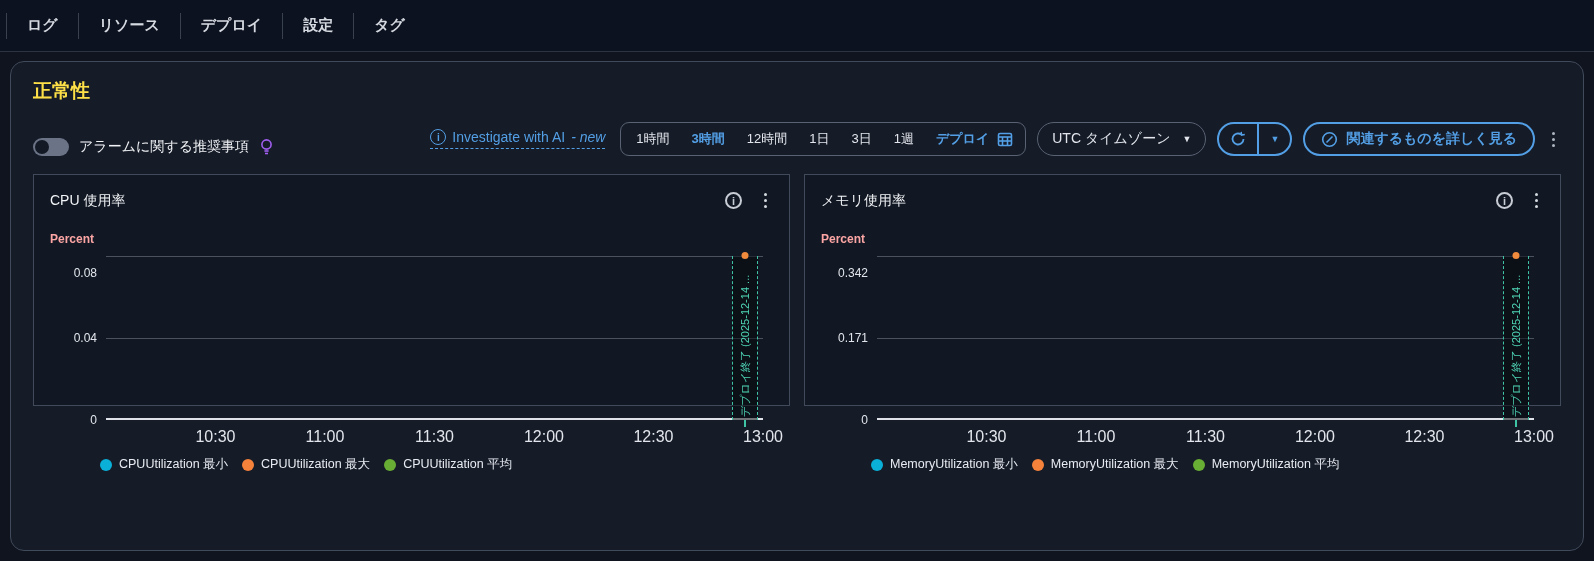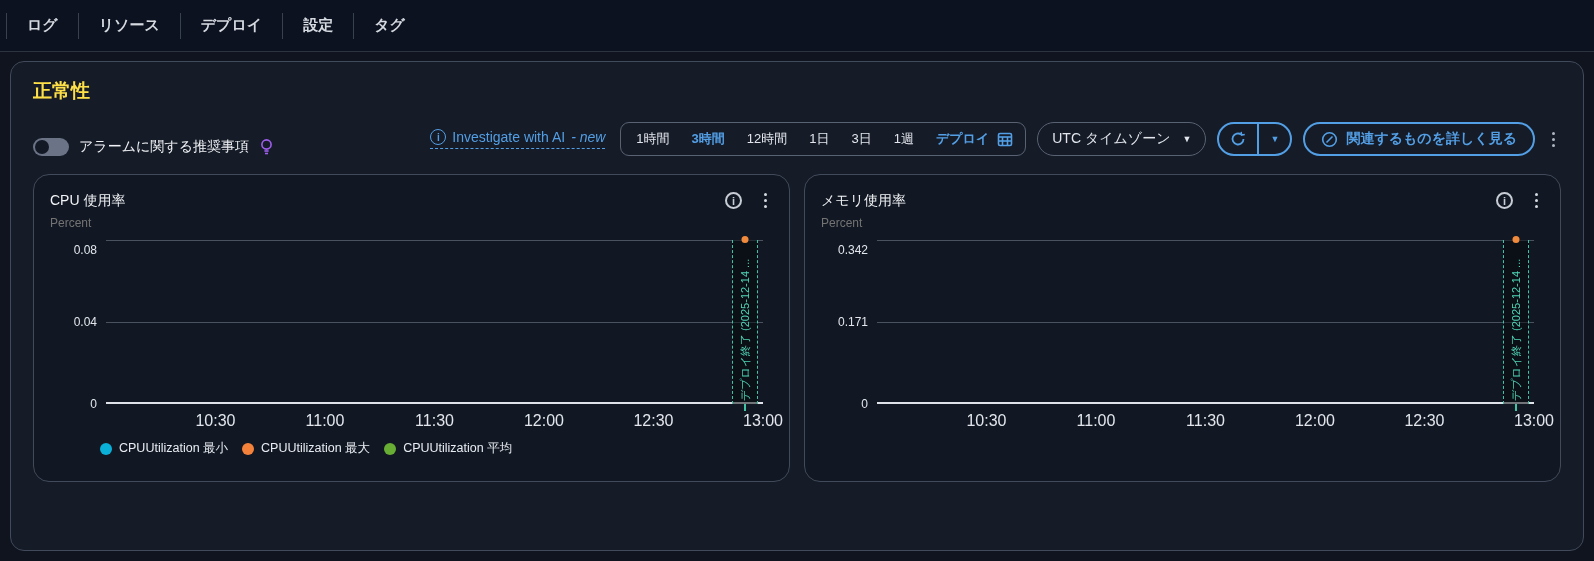--- a/index.html
+++ b/index.html
@@ -85,41 +85,41 @@
   .pill-btn {
     display:flex; align-items:center; gap:8px; height:34px; padding:0 16px;
     border:2px solid #539fe5; border-radius:18px; color:#539fe5;
     font-size:14px; font-weight:bold; background:#151b27; cursor:pointer; white-space:nowrap;
   }
   .kebab { display:flex; flex-direction:column; gap:3px; padding:4px 6px; cursor:pointer; }
   .kebab i { width:3px; height:3px; border-radius:50%; background:#aeb6c2; }
   
   .charts-row { display:flex; gap:14px; margin-top:18px; }
   .card {
-    flex:1 1 0; height:308px; background:#121823;
-    border:1px solid #414a5a; border-radius:16px; padding:14px 16px 10px;
+    flex:1 1 0; height:232px; background:#121823;
+    border:1px solid #414a5a; border-radius:0; padding:14px 16px 10px;
   }
   .card-header { display:flex; justify-content:space-between; align-items:center; }
   .card-title { font-size:14px; color:#f1f3f6; }
   .card-icons { display:flex; align-items:center; gap:16px; }
   .info-icon {
     width:17px; height:17px; border:2px solid #c8cdd5; border-radius:50%;
     display:inline-flex; align-items:center; justify-content:center;
     color:#c8cdd5; font-size:11px; font-weight:bold; cursor:pointer;
   }
   .kebab.light i { background:#d5d9e0; }
-  .unit-label { margin-top:4px; font-size:12px; color:#737373; }
+  .unit-label { margin-top:20px; font-size:12px; color:#fca5a5;font-weight:bold; }
   .plot { position:relative; margin:10px 10px 0 56px; height:164px; }
   .gridline { position:absolute; left:0; right:0; height:1px; background:#4a5260; }
   .gridline.g0 { top:0; }
   .gridline.g1 { top:50%; }
   .axisline { position:absolute; left:0; right:0; bottom:0; height:2px; background:#dfe3e9; }
   .ytick { position:absolute; right:calc(100% + 9px); transform:translateY(-50%);
            font-size:12px; color:#e2e6ec; white-space:nowrap; }
-  .ytick.t0 { top:10px;padding-left:44px; } .ytick.t1 { top:50%; } .ytick.t2 { top:100%; }
+  .ytick.t0 { top:17px;padding-left:44px; } .ytick.t1 { top:50%; } .ytick.t2 { top:100%; }
   .xtick { position:absolute; top:calc(100% + 8px); transform:translateX(-50%);
            font-size:16px; color:#e2e6ec; white-space:nowrap; }
   .xtick.x0 { left:16.66%; } .xtick.x1 { left:33.33%;text-align:center; } .xtick.x2 { left:50%; }
   .xtick.x3 { left:66.66%; } .xtick.x4 { left:83.33%; } .xtick.x5 { left:100%; }
   .band {
     position:absolute; top:0; bottom:0; left:95.3%; width:3.9%;
     border-left:1px dashed #3fc4a6; border-right:1px dashed #3fc4a6;
     background:rgba(3,7,12,0.5); cursor:pointer;
   }
   .band-label {
@@ -307,16 +307,30 @@
         <span class="xtick x2">11:30</span>
         <span class="xtick x3">12:00</span>
         <span class="xtick x4">12:30</span>
         <span class="xtick x5">13:00</span>
         <div class="band">
           <span class="band-dot"></span>
           <span class="band-label">デプロイ終了 (2025-12-14 ...</span>
           <span class="band-tick"></span>
         </div>
       </div>
+      <div class="legend">
+        <span class="legend-item">
+          <span class="legend-dot" style="background: rgb(11, 176, 216);"></span>
+          <span class="legend-label">MemoryUtilization 最小</span>
+        </span>
+        <span class="legend-item">
+          <span class="legend-dot" style="background: rgb(245, 130, 59);"></span>
+          <span class="legend-label">MemoryUtilization 最大</span>
+        </span>
+        <span class="legend-item">
+          <span class="legend-dot" style="background: rgb(105, 174, 52);"></span>
+          <span class="legend-label">MemoryUtilization 平均</span>
+        </span>
+      </div>
     </div>
 
   </div>
 </div>
 
 </body></html>

